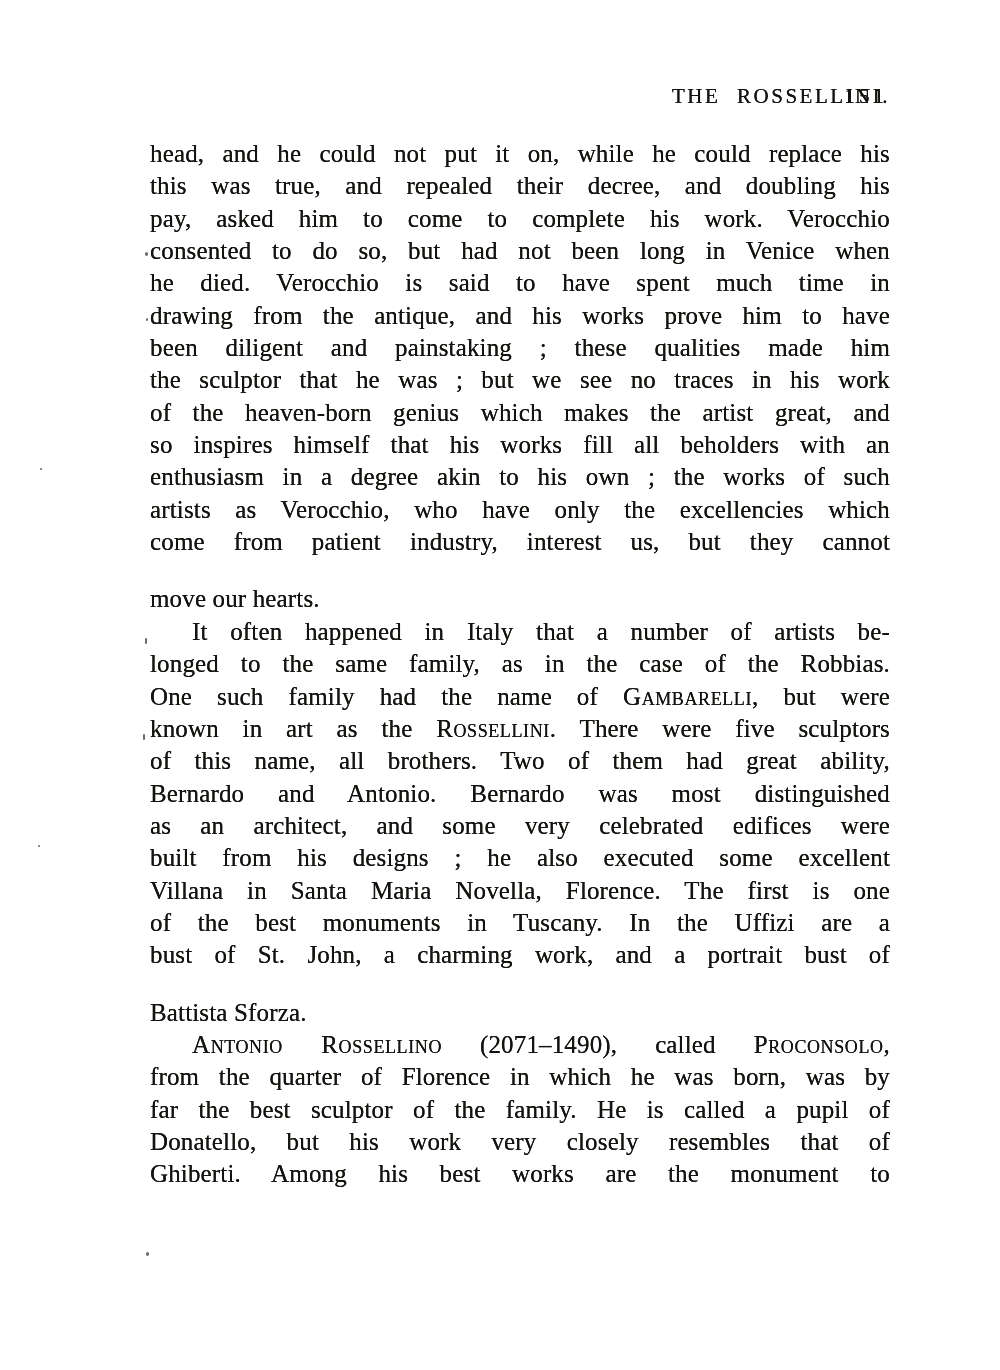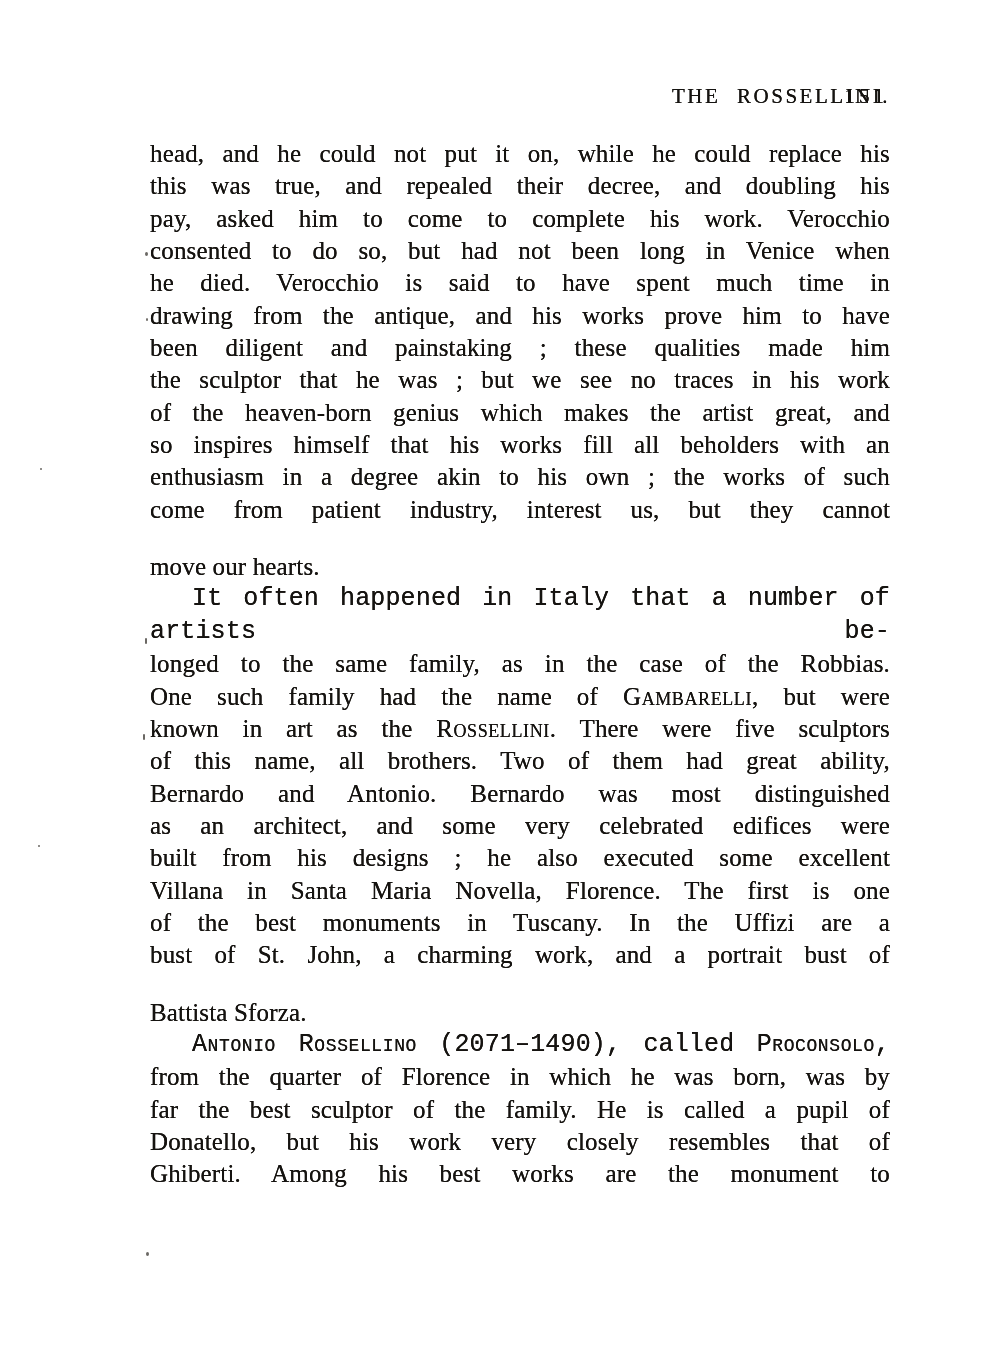--- a/index.html
+++ b/index.html
@@ -44,21 +44,21 @@
   .paragraph { margin: 0; padding: 0; }
   .line {
     font-size: 25px;
     line-height: 32.35px;
     letter-spacing: 0.15px;
     text-align: justify;
     text-align-last: justify;
     text-shadow: 0 0 0.55px #1a1612;
   }
   .line.last-left { text-align-last: left; margin-top: 25px; }
-  .line.indent { text-indent: 42px; font-family: Liberation Mono, monospace; }
+  .line.indent { text-indent: 42px; }
   .sc {
     font-variant: small-caps;
     letter-spacing: 0.6px;
   }
   .speck {
     position: absolute;
     background: #3a3530;
     border-radius: 50%;
     opacity: 0.75;
   }
@@ -79,20 +79,21 @@
         <div class="line"><span>this was true, and repealed their decree, and doubling his</span></div>
         <div class="line"><span>pay, asked him to come to complete his work.  Verocchio</span></div>
         <div class="line"><span>consented to do so, but had not been long in Venice when</span></div>
         <div class="line"><span>he died.  Verocchio is said to have spent much time in</span></div>
         <div class="line"><span>drawing from the antique, and his works prove him to have</span></div>
         <div class="line"><span>been diligent and painstaking ; these qualities made him</span></div>
         <div class="line"><span>the sculptor that he was ; but we see no traces in his work</span></div>
         <div class="line"><span>of the heaven-born genius which makes the artist great, and</span></div>
         <div class="line"><span>so inspires himself that his works fill all beholders with an</span></div>
         <div class="line"><span>enthusiasm in a degree akin to his own ; the works of such</span></div>
+        <div class="line"><span>artists as Verocchio, who have only the excellencies which</span></div>
         <div class="line"><span>come from patient industry, interest us, but they cannot</span></div>
         <div class="line last-left"><span>move our hearts.</span></div>
       </div>
       <div class="paragraph">
         <div class="line indent"><span>It often happened in Italy that a number of artists be-</span></div>
         <div class="line"><span>longed to the same family, as in the case of the Robbias.</span></div>
         <div class="line"><span>One such family had the name of </span><span class="sc">Gambarelli</span><span>, but were</span></div>
         <div class="line"><span>known in art as the </span><span class="sc">Rossellini</span><span>.  There were five sculptors</span></div>
         <div class="line"><span>of this name, all brothers.  Two of them had great ability,</span></div>
         <div class="line"><span>Bernardo and Antonio.  Bernardo was most distinguished</span></div>

